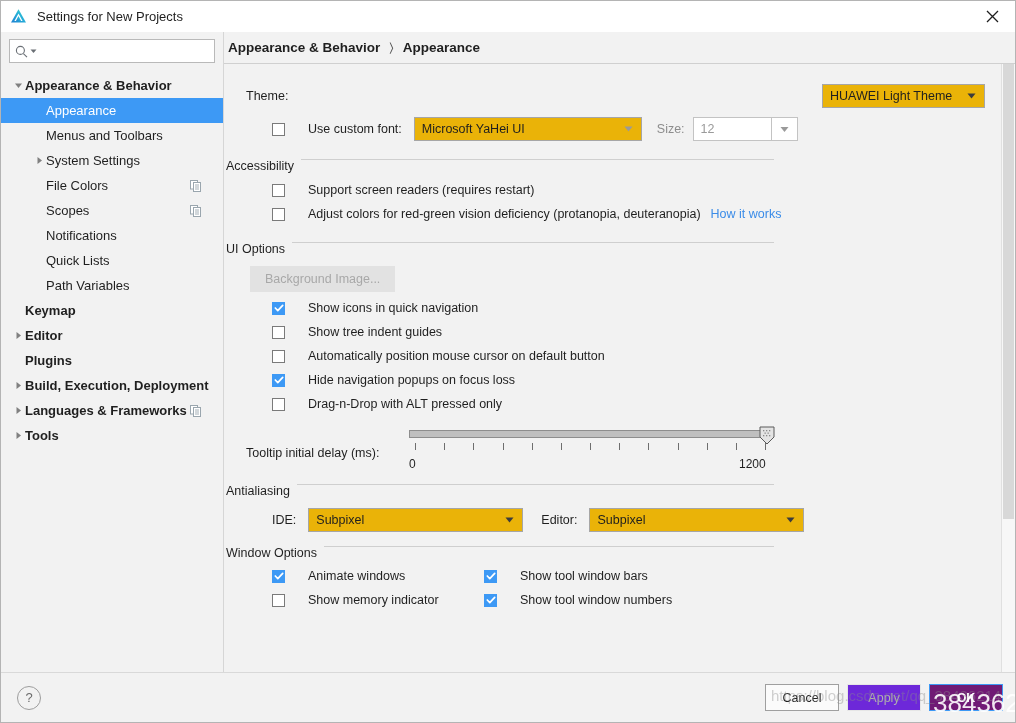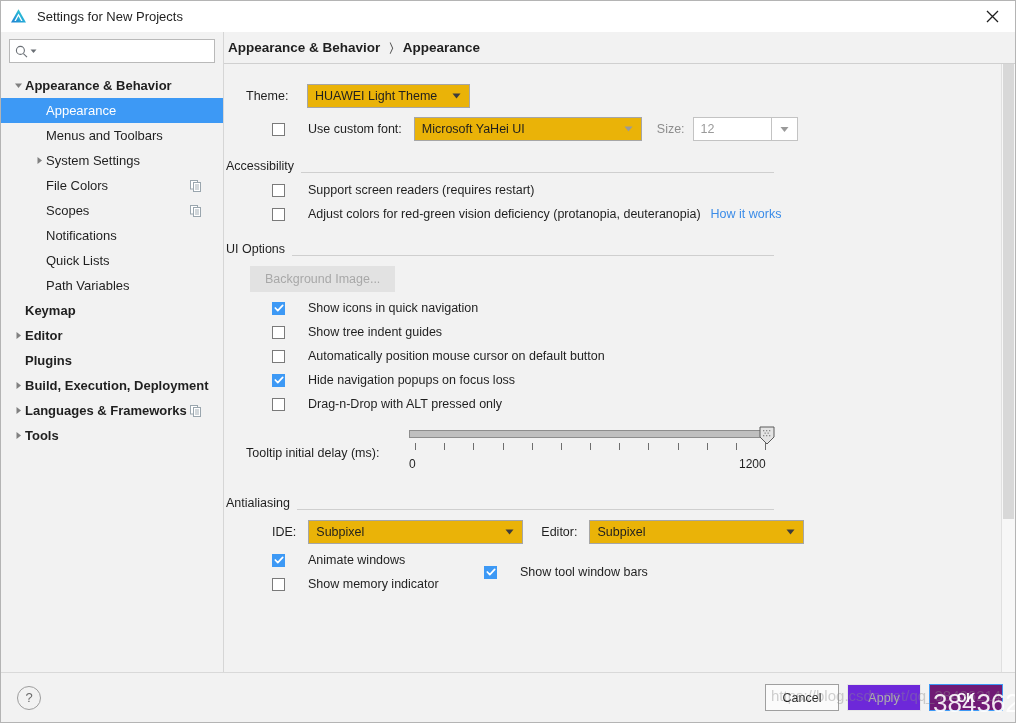--- a/index.html
+++ b/index.html
@@ -203,21 +203,21 @@
     background: #ffffff;
     flex: 0 0 13px;
     display: flex; align-items: center; justify-content: center;
   }
   .cbx.checked { background: #3d99f5; border-color: #3d99f5; }
   .cb-text { margin-left: 23px; font-size: 12.5px; color: #1f1f1f; }
 
   
   .section {
     display: flex;
-    align-items: flex-end;
+    align-items: flex-start;
     gap: 7px;
   }
   .section .st { font-size: 12.5px; color: #1f1f1f; white-space: nowrap; }
   .section .sr { flex: 1 1 auto; height: 1px; background: #cfcfcf; }
 
   .btn-disabled {
     background: #e2e2e2;
     color: #a8a8a8;
     border: 1px solid #e2e2e2;
     height: 26px;
@@ -486,21 +486,21 @@
       <div class="crumbs">
         <span class="crumb">Appearance &amp; Behavior</span>
         <span class="crumb-sep">〉</span>
         <span class="crumb">Appearance</span>
       </div>
       <div class="crumb-rule"></div>
 
       <div class="content">
         <div class="content-inner">
 
-          <div class="row" style="margin-top:20px; padding-left:22px;">
+          <div class="row" style="margin-top:20px; padding-left:22px;justify-content:space-between;">
             <span class="field-label" style="width:58px;">Theme:</span>
             <div class="combo" style="width:163px; margin-left:3px;">
               <span class="val">HUAWEI Light Theme</span>
               <span class="caret">
                 <svg width="9" height="7" viewBox="0 0 9 7">
                     <path d="M0.5 1 L8.5 1 L4.5 6 Z" fill="#3c3c3c"></path>
                   </svg>
               </span>
             </div>
           </div>
@@ -617,21 +617,21 @@
                       <rect x="7" y="9" width="1.3" height="1.3"></rect>
                       <rect x="10" y="9" width="1.3" height="1.3"></rect>
                   </g>
                 </svg>
               </div>
               <span class="slider-end" style="left:0px; top:27px;">0</span>
               <span class="slider-end" style="left:330px; top:27px;">1200</span>
             </div>
           </div>
 
-          <div class="section" style="margin-top:24px; padding-left:2px; width:550px;">
+          <div class="section" style="margin-top:12px; padding-left:2px; width:550px;">
             <span class="st">Antialiasing</span>
             <span class="sr"></span>
           </div>
           <div class="row" style="padding-left:48px; margin-top:10px;">
             <span class="field-label">IDE:</span>
             <div class="combo" style="width:215px; margin-left:12px;">
               <span class="val">Subpixel</span>
               <span class="caret">
                 <svg width="9" height="7" viewBox="0 0 9 7">
                     <path d="M0.5 1 L8.5 1 L4.5 6 Z" fill="#3c3c3c"></path>
@@ -642,20 +642,24 @@
             <div class="combo" style="width:215px; margin-left:12px;">
               <span class="val">Subpixel</span>
               <span class="caret">
                 <svg width="9" height="7" viewBox="0 0 9 7">
                     <path d="M0.5 1 L8.5 1 L4.5 6 Z" fill="#3c3c3c"></path>
                   </svg>
               </span>
             </div>
           </div>
 
+          <div class="section" style="margin-top:14px; padding-left:2px; width:550px;">
+            <span class="st">Window Options</span>
+            <span class="sr"></span>
+          </div>
           <div class="row" style="margin-top:4px;">
             <div style="padding-left:48px; width:260px;" id="wo-left">
                 <div class="cb-row">
                   <span class="cbx checked">
                     <svg width="10" height="10" viewBox="0 0 10 10">
                       <path d="M1.3 5 L3.8 7.6 L8.7 2.3" stroke="#ffffff" stroke-width="1.7" fill="none" stroke-linecap="round" stroke-linejoin="round"></path>
                     </svg>
                   </span>
                   <span class="cb-text">Animate windows</span>
                 </div>
@@ -666,20 +670,28 @@
               </div>
             <div style="width:260px;" id="wo-right">
                 <div class="cb-row">
                   <span class="cbx checked">
                     <svg width="10" height="10" viewBox="0 0 10 10">
                       <path d="M1.3 5 L3.8 7.6 L8.7 2.3" stroke="#ffffff" stroke-width="1.7" fill="none" stroke-linecap="round" stroke-linejoin="round"></path>
                     </svg>
                   </span>
                   <span class="cb-text">Show tool window bars</span>
                 </div>
+                <div class="cb-row">
+                  <span class="cbx checked">
+                    <svg width="10" height="10" viewBox="0 0 10 10">
+                      <path d="M1.3 5 L3.8 7.6 L8.7 2.3" stroke="#ffffff" stroke-width="1.7" fill="none" stroke-linecap="round" stroke-linejoin="round"></path>
+                    </svg>
+                  </span>
+                  <span class="cb-text">Show tool window numbers</span>
+                </div>
               </div>
           </div>
 
         </div>
 
         <div class="vscroll">
           <div class="vthumb"></div>
         </div>
       </div>
 

